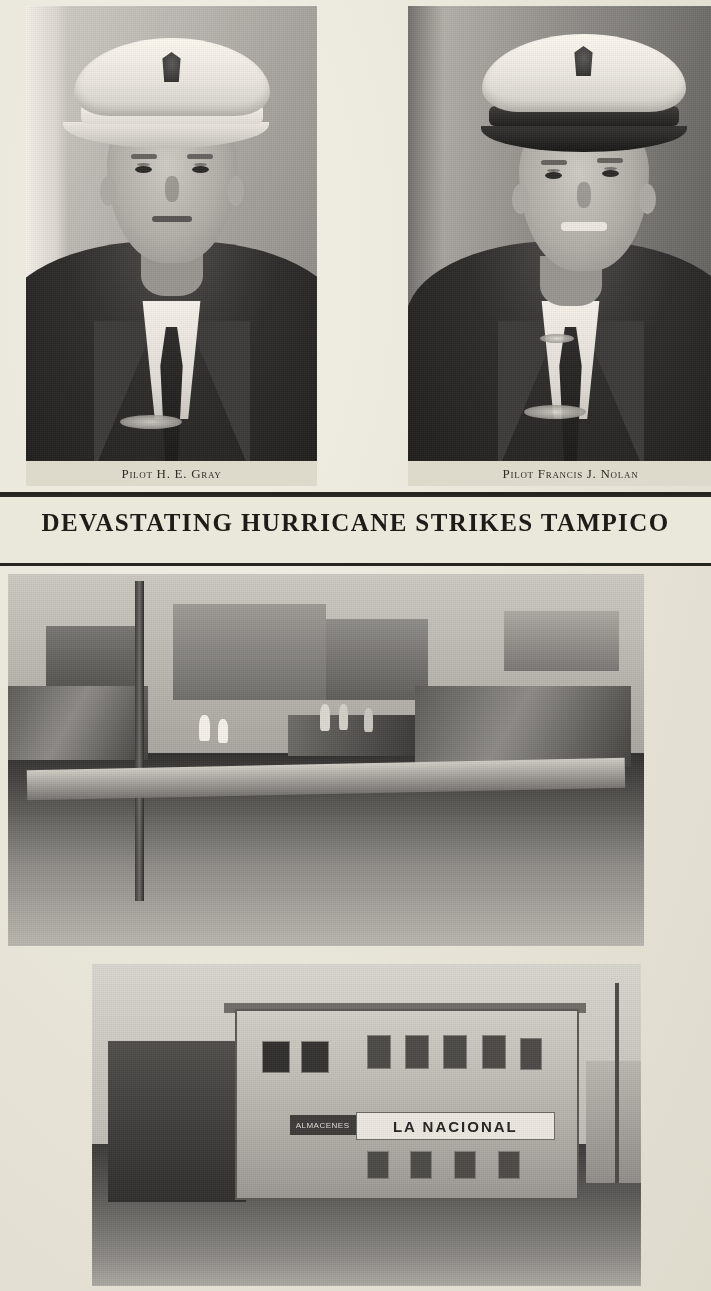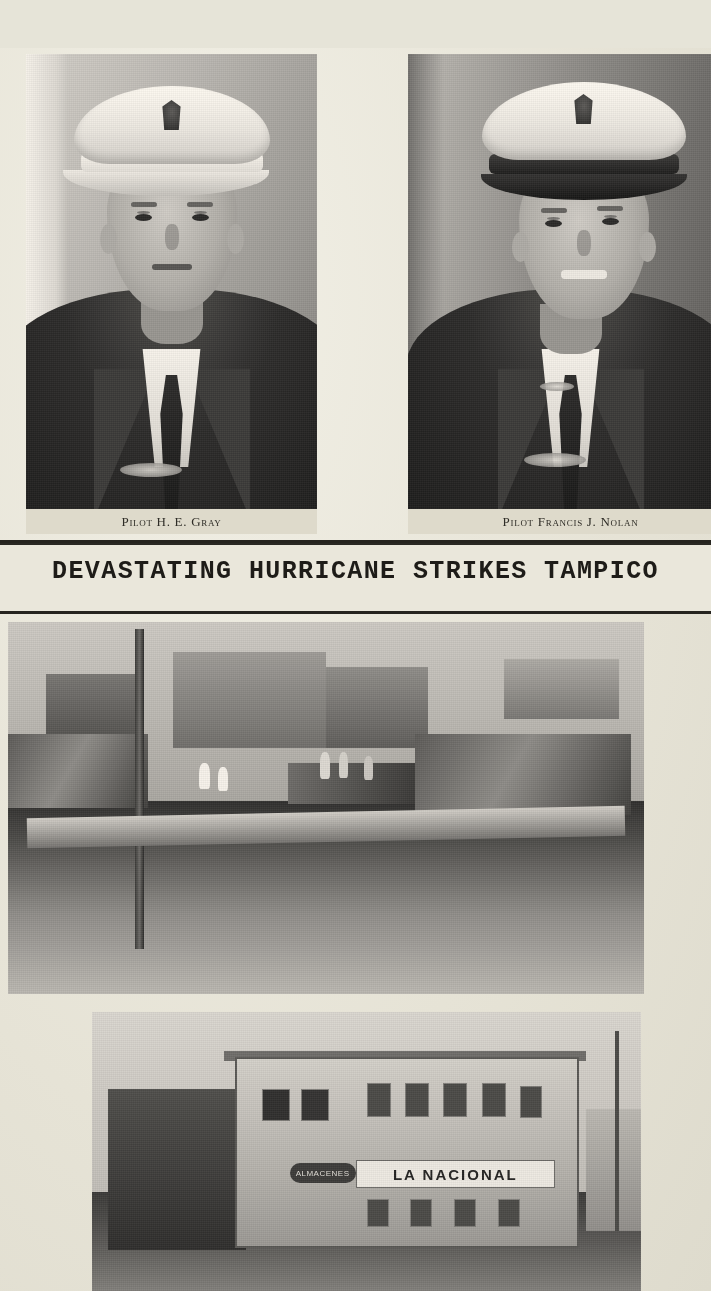--- a/index.html
+++ b/index.html
@@ -15,21 +15,20 @@
     font-family: "Liberation Serif", serif;
     background: #e6e4d8;
   }
 
   
   .page {
     position: absolute;
     inset: 0;
     background:
       radial-gradient(ellipse at 30% 20%, #f1efe5 0%, #e6e3d6 60%, #dedbcd 100%);
-    margin-top: 48px;
   }
 
   
   .photo {
     position: absolute;
     overflow: hidden;
     background: #8d8d84;
     filter: grayscale(100%) sepia(12%);
   }
   .grain::after {
@@ -191,21 +190,21 @@
     border-top: 3px solid #26241f;
     border-bottom: 3px solid #26241f;
   }
   #headline-band .inner-rule {
     position:absolute; left:0; right:0; top:0; height:2px; background:#2a2823;
   }
   #headline-text {
     position: absolute;
     left: 0; right: 0; top: 14px;
     text-align: center;
-    font-family: Liberation Mono, monospace;
+    font-family: Liberation Serif, serif;
     font-weight: 700;
     font-size: 25px;
     letter-spacing: 1.4px;
     color: #1e1c18;
   }
 
   
   #flood-photo {
     left: 8px; top: 574px; width: 636px; height: 372px;
   }
@@ -271,21 +270,21 @@
     font-weight: 700;
     font-size: 15px;
     letter-spacing: 2px;
     display: flex; align-items: center; justify-content: center;
   }
   #building-photo .sign-small {
     position:absolute; left: 36%; top: 47%; width: 12%; height: 20px;
     background: #3c3a33; color:#ded9cb;
     font-family: "Liberation Sans", sans-serif;
     font-size: 8px; letter-spacing: .5px;
-    display:flex; align-items:center; justify-content:center;border-radius:10px;
+    display:flex; align-items:center; justify-content:center;
   }
   #building-photo .win {
     position:absolute; background: #4a483f; border: 1px solid #7d7a6e;
   }
   #building-photo .rpole {
     position:absolute; right: 4%; top: 6%; width: 4px; height: 62%;
     background: #4a483f;
   }
   #building-photo .far-bldg {
     position:absolute; right: 0; top: 30%; width: 10%; height: 38%;

